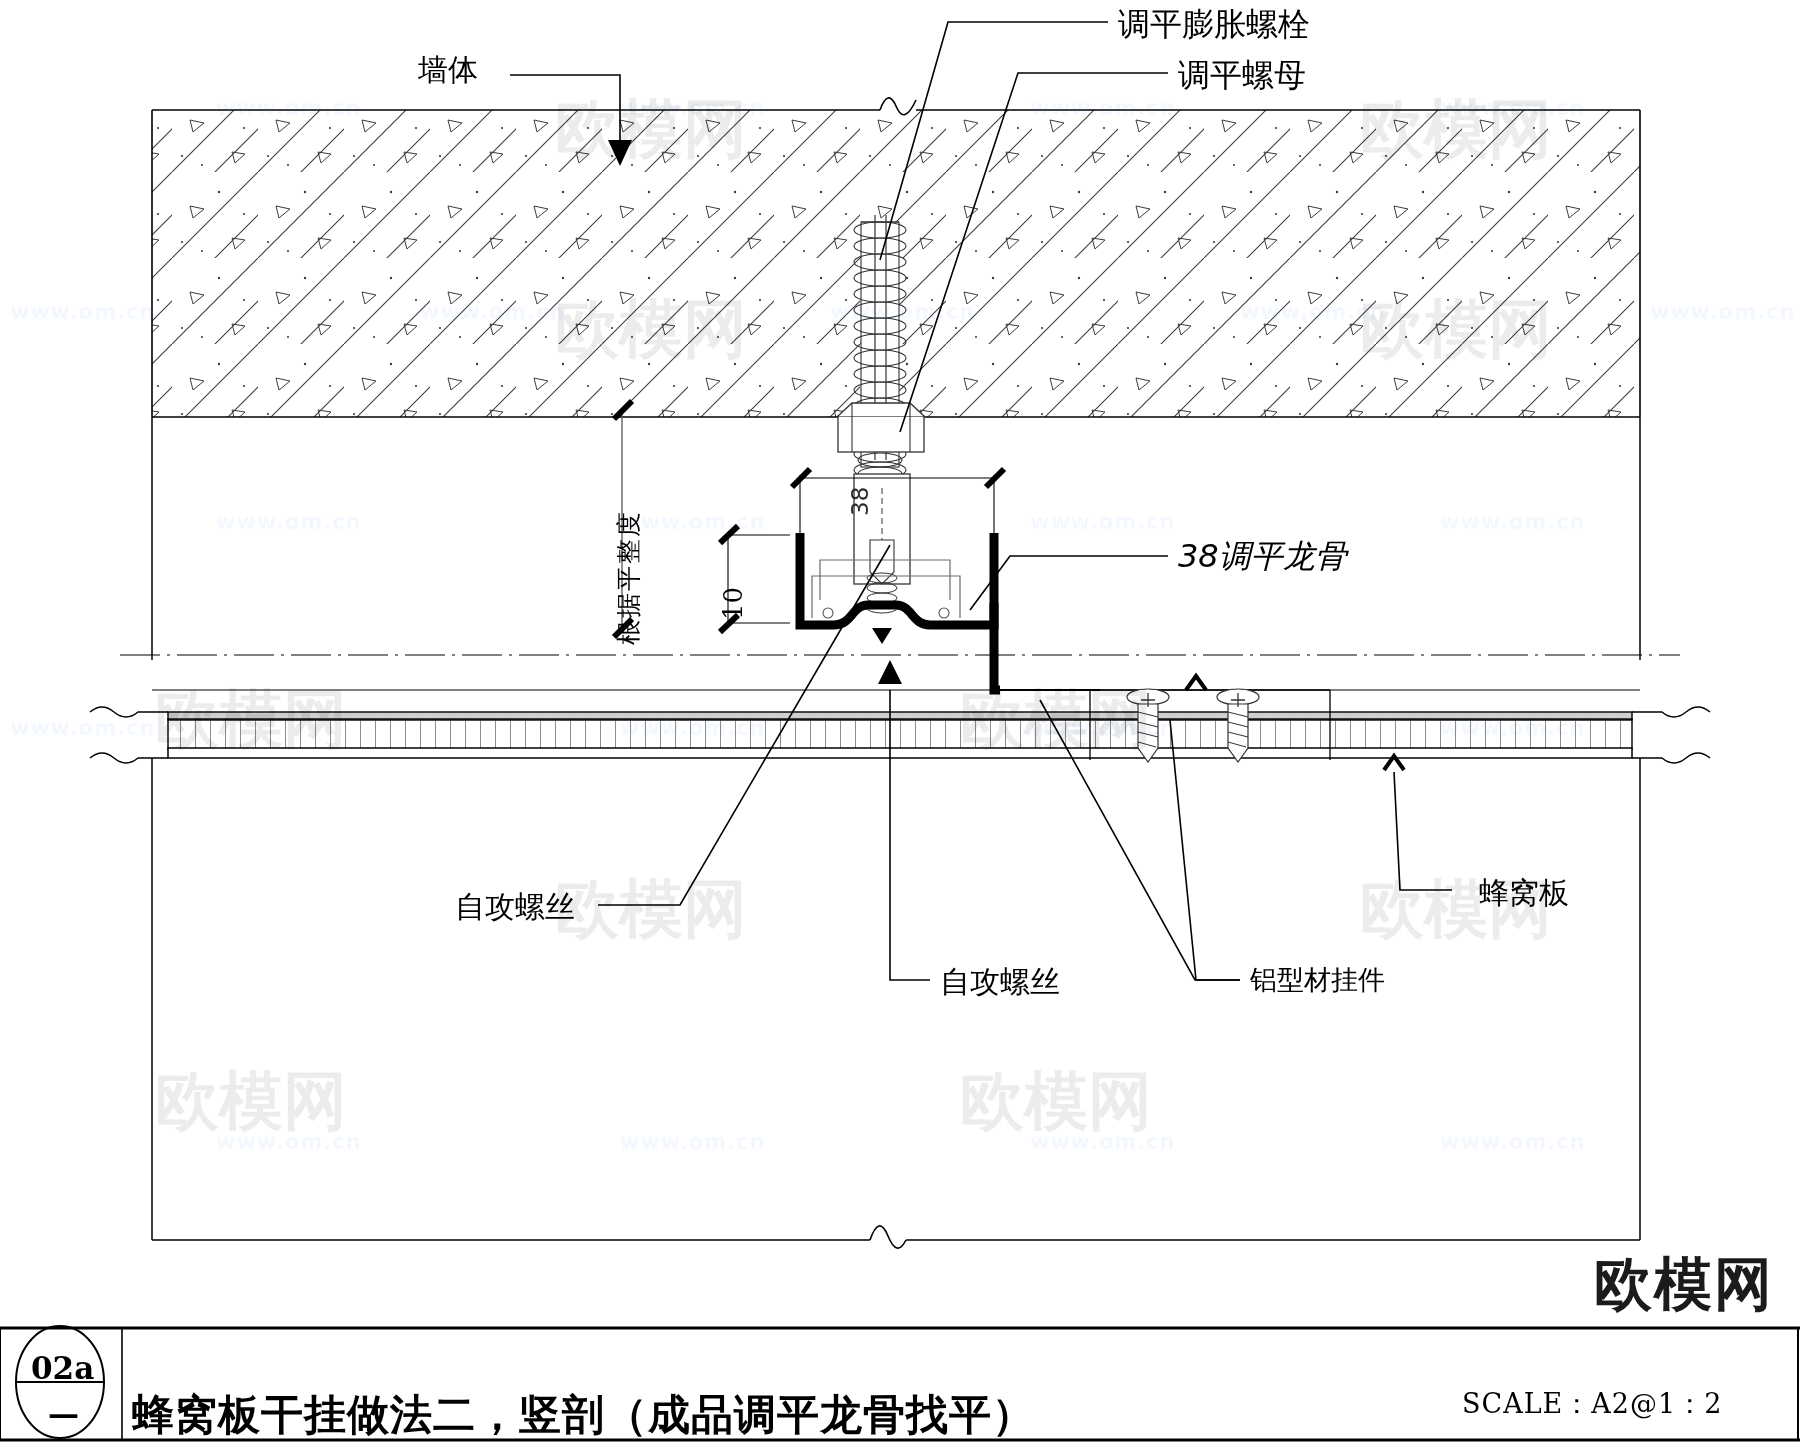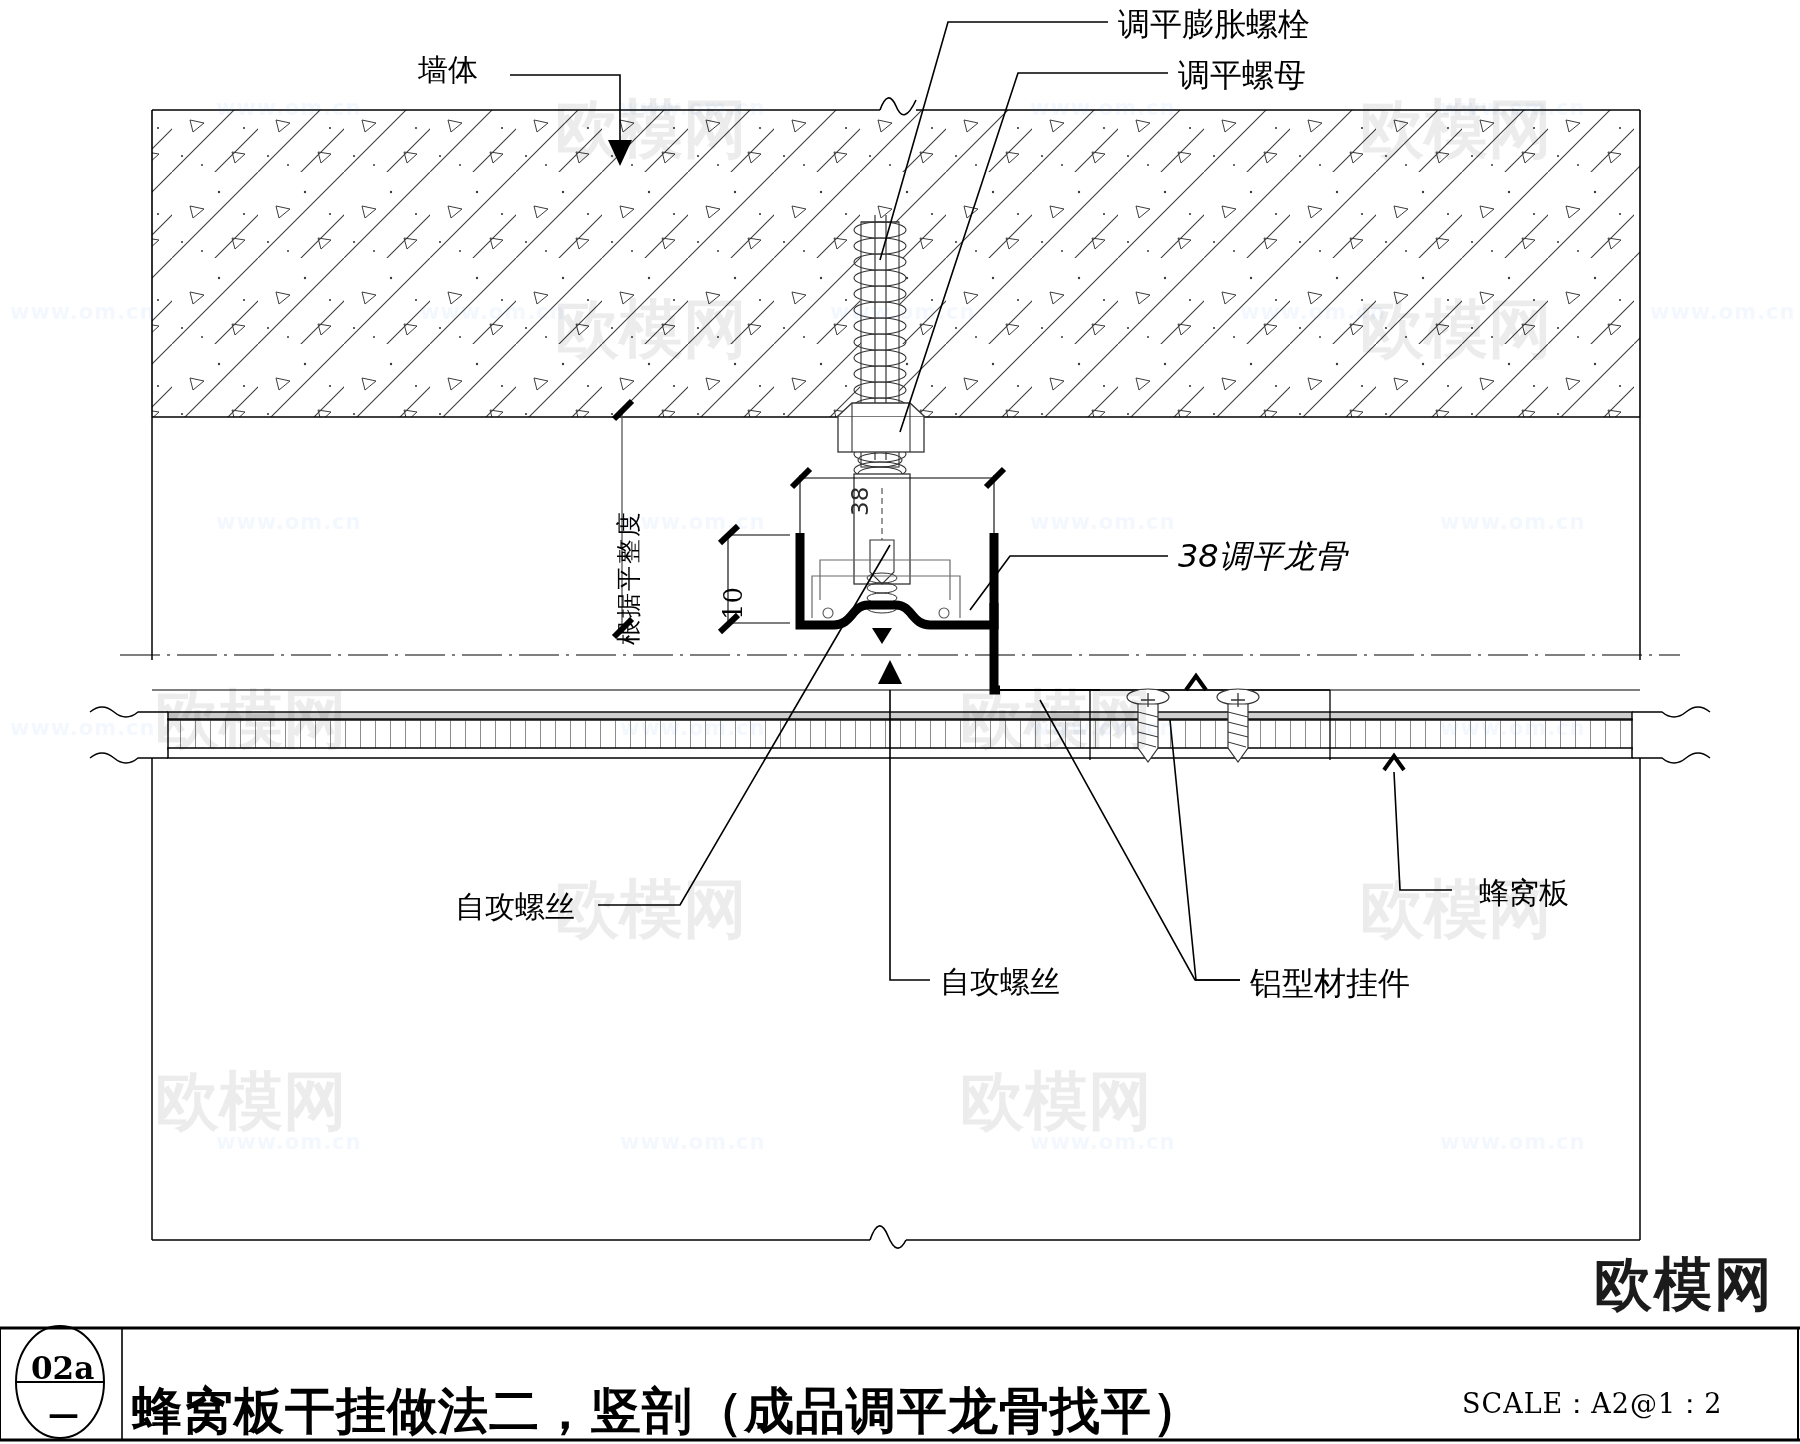--- a/index.html
+++ b/index.html
@@ -9,21 +9,21 @@
   svg{position:absolute;left:0;top:0;}
   .lbl{position:absolute;white-space:nowrap;font-family:"DejaVu Sans","Liberation Sans",sans-serif;
        color:#000;font-weight:500;}
   .cjk{font-family:"DejaVu Sans","Liberation Sans",sans-serif;}
   .wm{position:absolute;color:#3b82f6;opacity:0.055;font-weight:700;letter-spacing:1px;
       font-family:"DejaVu Sans",sans-serif;pointer-events:none;white-space:nowrap;}
   .wmbig{position:absolute;opacity:0.07;font-weight:800;font-size:64px;
          font-family:"DejaVu Sans",sans-serif;color:#000;white-space:nowrap;}
   .brand{position:absolute;right:26px;bottom:120px;font-size:58px;font-weight:800;
          color:#1b1b1b;font-family:"DejaVu Sans",sans-serif;letter-spacing:2px;}
-  .tb-title{position:absolute;left:132px;bottom:8px;font-size:50px;font-weight:700;
+  .tb-title{position:absolute;left:132px;bottom:8px;font-size:42px;font-weight:700;
             letter-spacing:1px;font-family:"DejaVu Sans",sans-serif;line-height:1;}
   .tb-scale{position:absolute;left:1462px;bottom:22px;font-size:27px;
             font-family:"DejaVu Serif","Liberation Serif",serif;letter-spacing:1px;text-align:center;}
   .tag-num{position:absolute;left:31px;bottom:58px;font-size:31px;font-weight:600;
            font-family:"DejaVu Serif","Liberation Serif",serif;}
   .tag-dash{position:absolute;left:48px;bottom:12px;font-size:31px;font-weight:600;
             font-family:"DejaVu Serif","Liberation Serif",serif;}
   .vtext{position:absolute;transform-origin:0 0;transform:rotate(-90deg);
          font-size:25px;letter-spacing:2px;font-family:"DejaVu Sans",sans-serif;}
   .dim10{position:absolute;transform-origin:0 0;transform:rotate(-90deg);
@@ -291,21 +291,21 @@
   <div class="lbl cjk" style="left:1118px;top:3px;font-size:32px;font-family:Liberation Serif, serif;">调平膨胀螺栓</div>
 
   <div class="lbl cjk" style="left:1178px;top:54px;font-size:32px;">调平螺母</div>
 
   <div class="lbl cjk" style="left:1178px;top:535px;font-size:32px;font-style:italic;">38调平龙骨</div>
 
   <div class="lbl cjk" style="left:455px;top:887px;font-size:30px;">自攻螺丝</div>
 
   <div class="lbl cjk" style="left:940px;top:962px;font-size:30px;">自攻螺丝</div>
 
-  <div class="lbl cjk" style="left:1250px;top:962px;font-size:32px;text-align:center;">铝型材挂件</div>
+  <div class="lbl cjk" style="left:1250px;top:962px;font-size:27px;text-align:center;">铝型材挂件</div>
 
   <div class="lbl cjk" style="left:1462px;top:873px;font-size:30px;margin-left:17px;">蜂窝板</div>
 
   <div class="vtext" style="left:612px;top:645px;">根据平整度</div>
 
   <div class="dim10" style="left:718px;top:620px;">10</div>
 
   <div class="brand">欧模网</div>
 
   <svg width="1800" height="120" style="left:0;top:1324px;">

